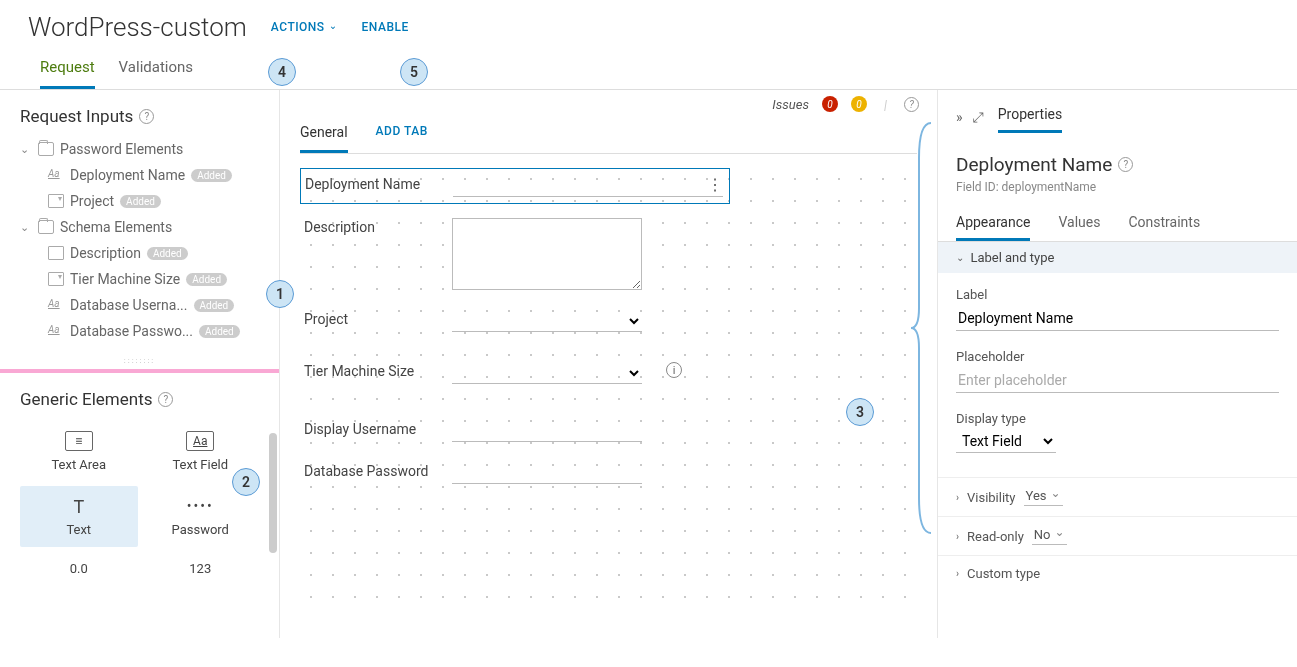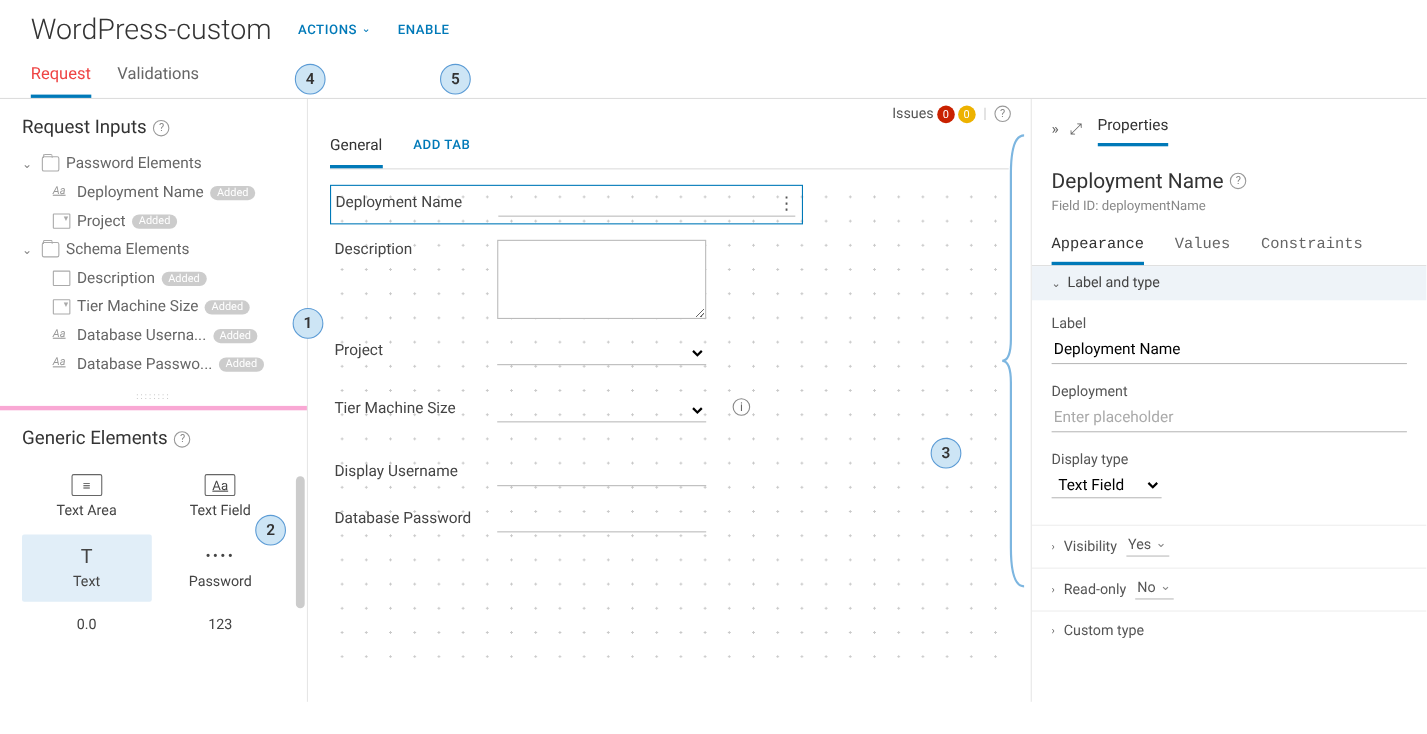--- a/index.html
+++ b/index.html
@@ -7,21 +7,21 @@
 
 .header { display: flex; align-items: center; padding: 12px 28px 8px; gap: 24px; }
 .page-title { font-size: 26px; font-weight: 300; color: #333; }
 .header-action { color: #0079b8; font-size: 12px; letter-spacing: 0.5px; font-weight: 500; cursor: pointer; display: flex; align-items: flex-start; gap: 4px; }
 .chev-dn { font-size: 10px; }
 
 .callout { position: absolute; width: 28px; height: 28px; border-radius: 50%; background: #cde5f5; border: 1px solid #5b9bd5; display: flex; align-items: center; justify-content: center; font-weight: 600; font-size: 14px; z-index: 20; }
 
 .tabs-row { display: flex; gap: 24px; padding: 0 28px; border-bottom: 1px solid #ddd; }
 .tab { padding: 8px 0 10px; color: #666; font-size: 15px; cursor: pointer; border-bottom: 3px solid transparent; }
-.tab.active { color: #ef4444; border-bottom-color: #0079b8; }
+.tab.active { color: #4d7c0f; border-bottom-color: #0079b8; margin-left: 12px; }
 
 .columns { display: flex; height: 548px; }
 
 .left-col { width: 280px; border-right: 1px solid #e6e6e6; display: flex; flex-direction: column; }
 .left-section { padding: 16px 20px 8px; }
 .left-title { font-size: 17px; color: #333; display: flex; align-items: center; gap: 6px; margin-bottom: 10px; text-align: center; }
 .help-circle { display:inline-flex; width:15px; height:15px; border:1px solid #999; border-radius:50%; align-items:center; justify-content:center; font-size:10px; color:#888; }
 .tree-item { display:flex; align-items:center; gap:6px; padding: 5px 0; color:#666; font-size:14px; cursor:pointer; }
 .tree-indent { padding-left: 28px; }
 .tree-caret { width:12px; font-size:11px; color:#888; }
@@ -39,21 +39,21 @@
 .generic-section { padding: 16px 20px; border-top:4px solid #f9a8d4; flex:1; overflow:auto; position:relative;}
 .generic-grid { display:grid; grid-template-columns: 1fr 1fr; gap:4px; margin-top:12px; }
 .gen-item { display:flex; flex-direction:column; align-items:center; gap:6px; padding:10px 4px; cursor:pointer; border-radius:2px;}
 .gen-item.sel { background:#e1eef8; }
 .gen-icon { width:28px; height:20px; display:flex; align-items:center; justify-content:center; border:1px solid #666; border-radius:2px; font-size:12px; color:#444;}
 .gen-icon.noborder { border:none; font-size:18px;}
 .gen-label { font-size:13px; color:#444; }
 .scroll-thumb { position:absolute; right:2px; top:60px; width:8px; height:120px; background:#ccc; border-radius:4px;}
 
 .center-col { flex:1; position:relative; padding: 14px 20px; }
-.issues-row { position:absolute; top:6px; right:18px; display:flex; gap:3px; font-size:13px; color:#555;}
+.issues-row { position:absolute; top:6px; right:18px; display:flex; align-items:center; gap:13px; font-size:13px; color:#555;font-style:italic;}
 .iss-badge { display:inline-flex; width:16px; height:16px; border-radius:50%; align-items:center; justify-content:center; font-size:10px; color:#fff;}
 .iss-red { background:#c92100;}
 .iss-yel { background:#edb200;}
 .sep { color:#ccc; margin:0 4px;}
 
 .canvas-tabs { display:flex; gap:28px; border-bottom:1px solid #ddd; margin-top:12px;}
 .canvas-tab { padding:8px 0 10px; font-size:14px; cursor:pointer; border-bottom:3px solid transparent;}
 .canvas-tab.active { color:#333; border-bottom-color:#0079b8;}
 .canvas-tab.add { color:#0079b8; font-size:12px; letter-spacing:0.5px; font-weight:500;}
 
@@ -71,21 +71,21 @@
 .brace svg { width:100%; height:100%; }
 
 .right-col { width:360px; border-left:1px solid #e6e6e6; padding:12px 0 0; overflow:auto;}
 .right-top { display:flex; align-items:center; gap:14px; padding:0 18px 8px;}
 .rt-icons { display:flex; gap:10px; font-size:14px; color:#666; cursor:pointer;}
 .rt-tab { font-size:14px; color:#333; padding:4px 0 8px; border-bottom:3px solid #0079b8;}
 .prop-head { padding:12px 18px 4px; display:flex; align-items:center; gap:6px;}
 .prop-title { font-size:19px; color:#333;}
 .field-id { padding:0 18px 14px; font-size:12px; color:#888;}
 .prop-tabs { display:flex; gap:28px; padding:0 18px; border-bottom:1px solid #ddd;}
-.prop-tab { padding:6px 0 8px; font-size:14px; color:#666; cursor:pointer; border-bottom:3px solid transparent;font-family:Liberation Mono, monospace;}
+.prop-tab { padding:6px 0 8px; font-size:14px; color:#666; cursor:pointer; border-bottom:3px solid transparent;}
 .prop-tab.active { color:#333; border-bottom-color:#0079b8;}
 .section-hdr { background:#eef3f8; padding:8px 18px; font-size:13px; color:#444; display:flex; align-items:center; gap:6px; cursor:pointer;}
 .caret-s { font-size:10px; color:#666;}
 .prop-body { padding:14px 18px 6px;}
 .prop-label { font-size:13px; color:#555; margin-bottom:4px;}
 .prop-input { width:100%; border:none; border-bottom:1px solid #bbb; padding:4px 2px; font-size:14px; margin-bottom:18px; background:transparent;}
 .prop-input::placeholder { color:#aaa;}
 .prop-select { border:none; border-bottom:1px solid #bbb; background:transparent; font-size:14px; padding:2px 18px 2px 2px; margin-bottom:18px;}
 .coll-row { padding:10px 18px; border-top:1px solid #eee; font-size:13px; color:#555; display:flex; align-items:center; gap:8px; cursor:pointer;}
 .coll-val { border-bottom:1px solid #bbb; padding:0 16px 2px 2px; position:relative;}
@@ -259,21 +259,21 @@
       <div class="prop-tab">Values</div>
       <div class="prop-tab">Constraints</div>
     </div>
     <div class="section-hdr">
       <span class="caret-s">⌄</span>
       <span>Label and type</span>
     </div>
     <div class="prop-body">
       <div class="prop-label">Label</div>
       <input class="prop-input" value="Deployment Name" style="">
-      <div class="prop-label">Deployment</div>
+      <div class="prop-label">Placeholder</div>
       <input class="prop-input" placeholder="Enter placeholder" style="">
       <div class="prop-label">Display type</div>
       <select class="prop-select"><option>Text Field</option></select>
     </div>
     <div class="coll-row">
       <span class="caret-s">›</span>
       <span>Visibility</span>
       <span class="coll-val">Yes</span>
     </div>
     <div class="coll-row">

